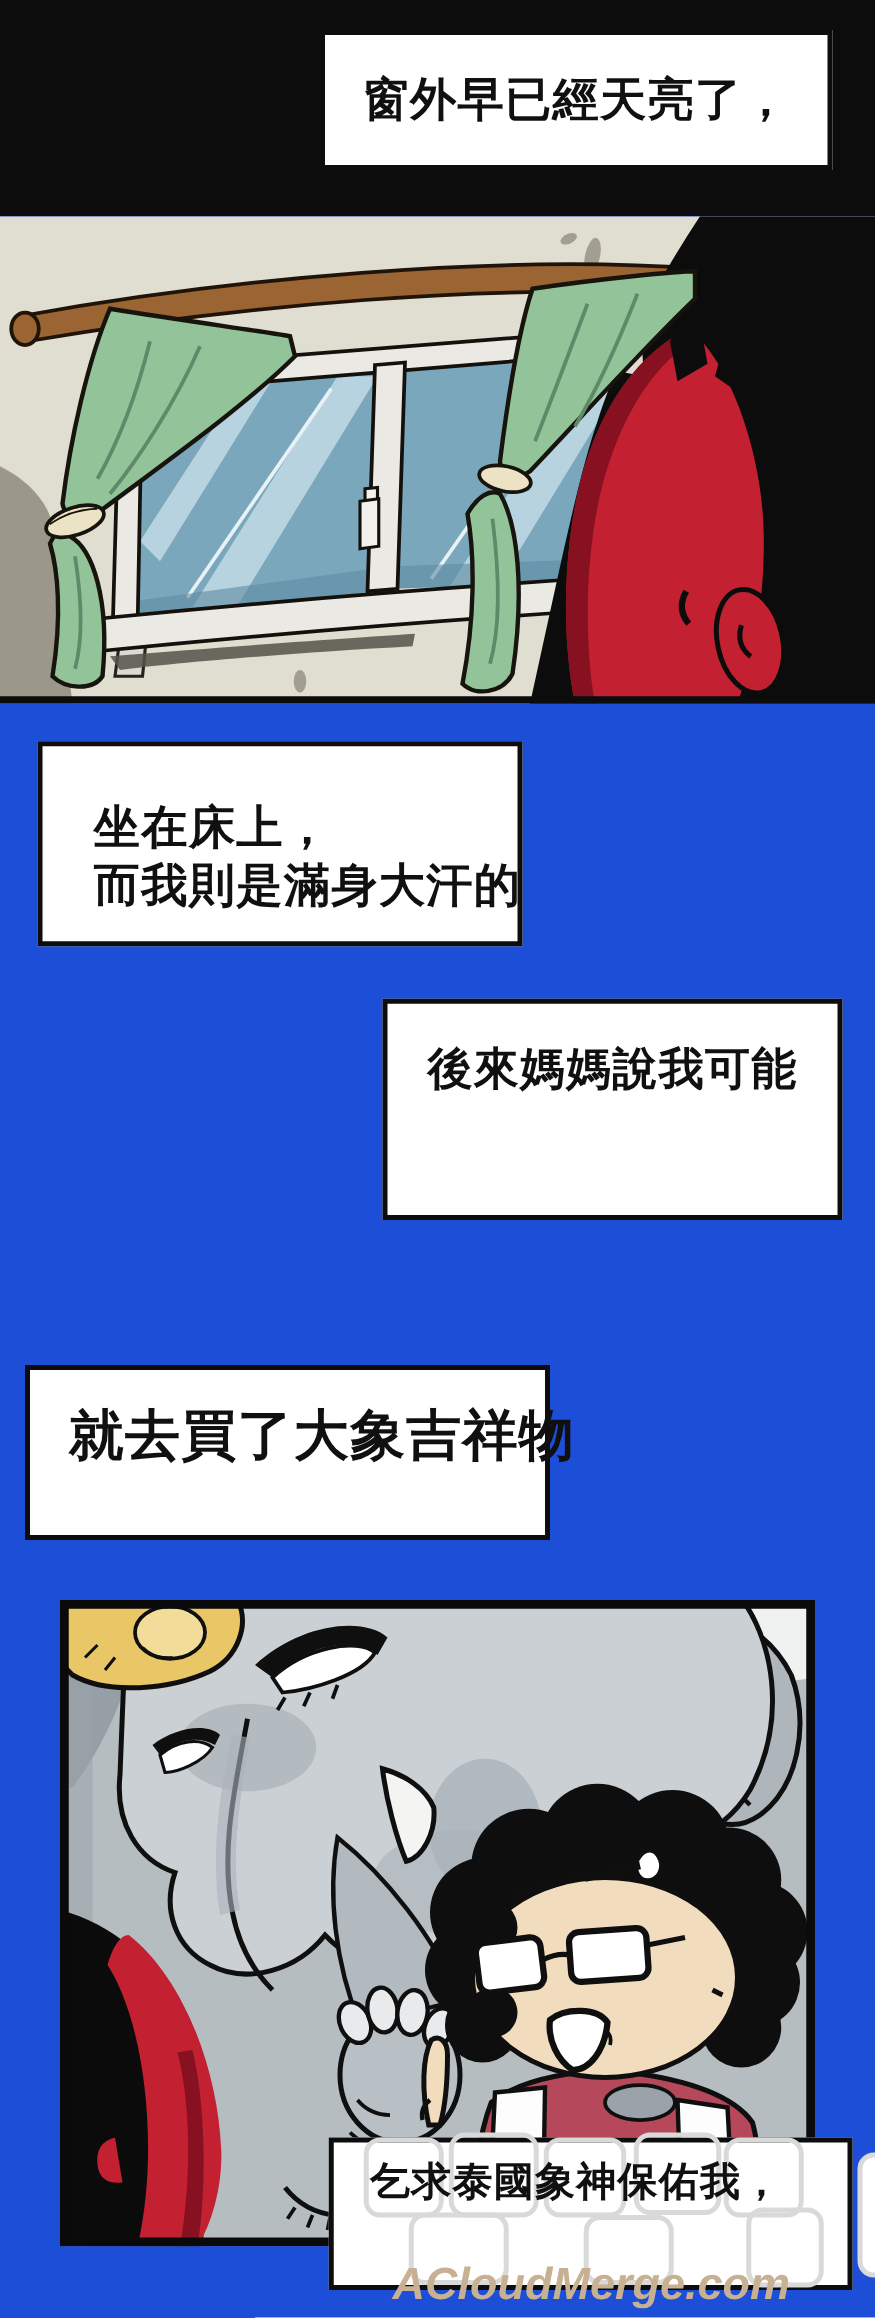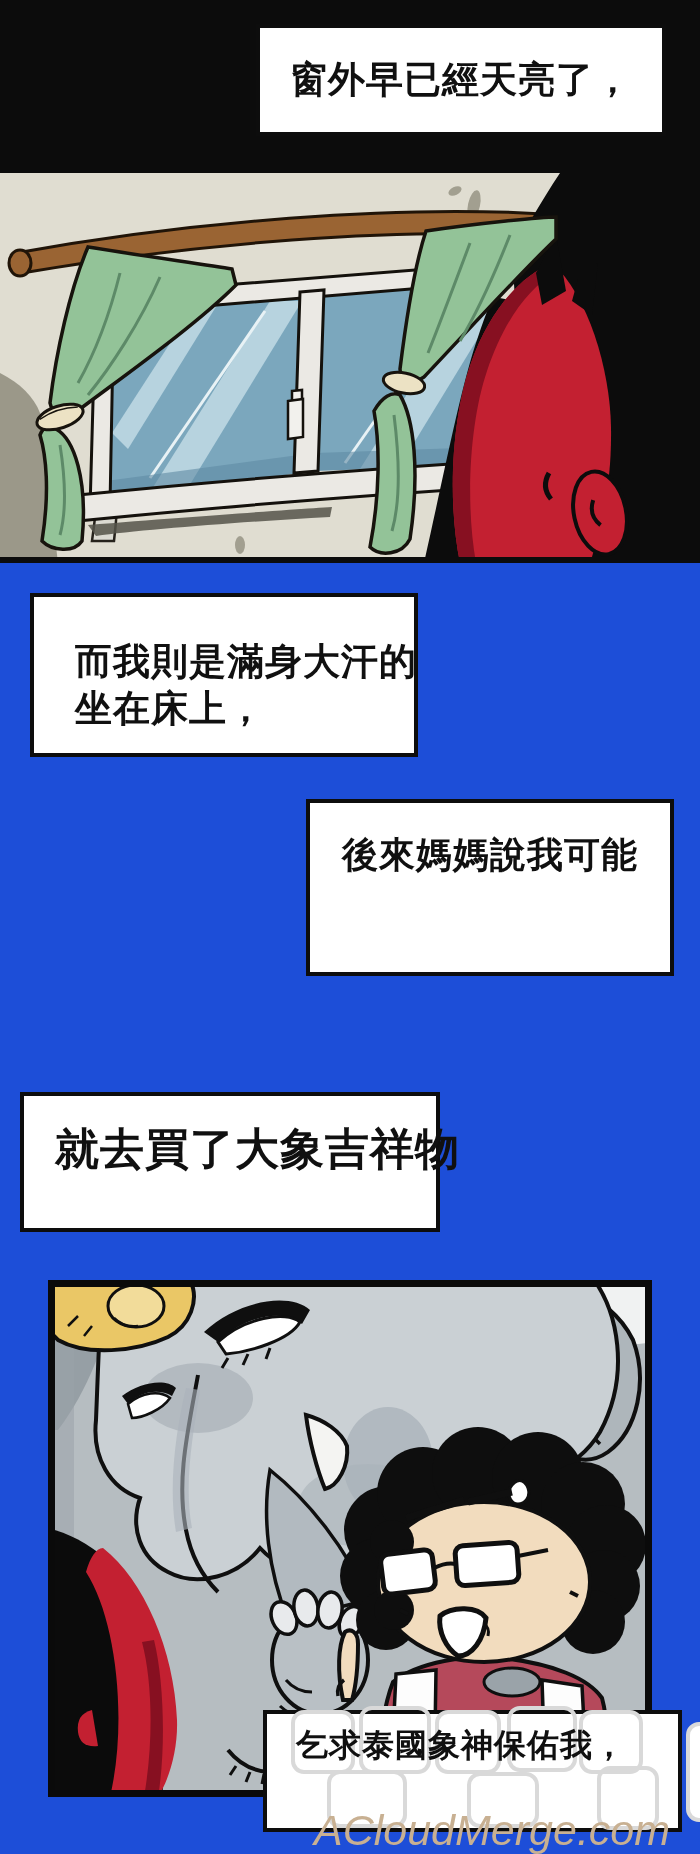--- a/index.html
+++ b/index.html
@@ -20,22 +20,22 @@
   .cap2{left:30px;top:593px;width:388px;height:164px;
         padding:41px 0 0 41px;font-size:37px;line-height:47px;}
   .cap3{left:306px;top:799px;width:368px;height:177px;
         padding:29px 0 0 32px;font-size:36px;line-height:45px;}
   .cap4{left:20px;top:1092px;width:420px;height:140px;
         padding:30px 0 0 31px;font-size:44px;line-height:46px;}
   .cap5{left:263px;top:1710px;width:419px;height:122px;
         padding:12px 0 0 29px;font-size:32px;line-height:39px;}
   .og{position:absolute;border:4px solid #d9d9d9;border-radius:13px;z-index:1;}
   .watermark{
-    left:314px;top:1806px;z-index:9;font-weight:normal;font-style:italic;
-    font-size:43px;letter-spacing:0px;
+    left:314px;top:1806px;z-index:9;font-weight:bold;font-style:italic;
+    font-size:36px;letter-spacing:0px;
   }
   svg{display:block;}
 </style>
 </head>
 <body>
 
 <div class="page">
 
   <div class="abs top-black"></div>
 
@@ -129,22 +129,22 @@
         <g transform="rotate(12 404 210)">
           <ellipse cx="404" cy="210" rx="21" ry="10" fill="#ece2c4" stroke="#17130d" stroke-width="3"></ellipse>
         </g>
       </g>
 
       <rect x="0" y="384" width="700" height="6" fill="#0c0c0c"></rect>
     </svg>
   </div>
 
   <div class="cap cap2">
+    <div class="capline">坐在床上，</div>
     <div class="capline">而我則是滿身大汗的</div>
-    <div class="capline">坐在床上，</div>
   </div>
 
   <div class="cap cap3">
     <div class="capline">後來媽媽說我可能</div>
   </div>
 
   <div class="cap cap4">
     <div class="capline">就去買了大象吉祥物</div>
   </div>
 

